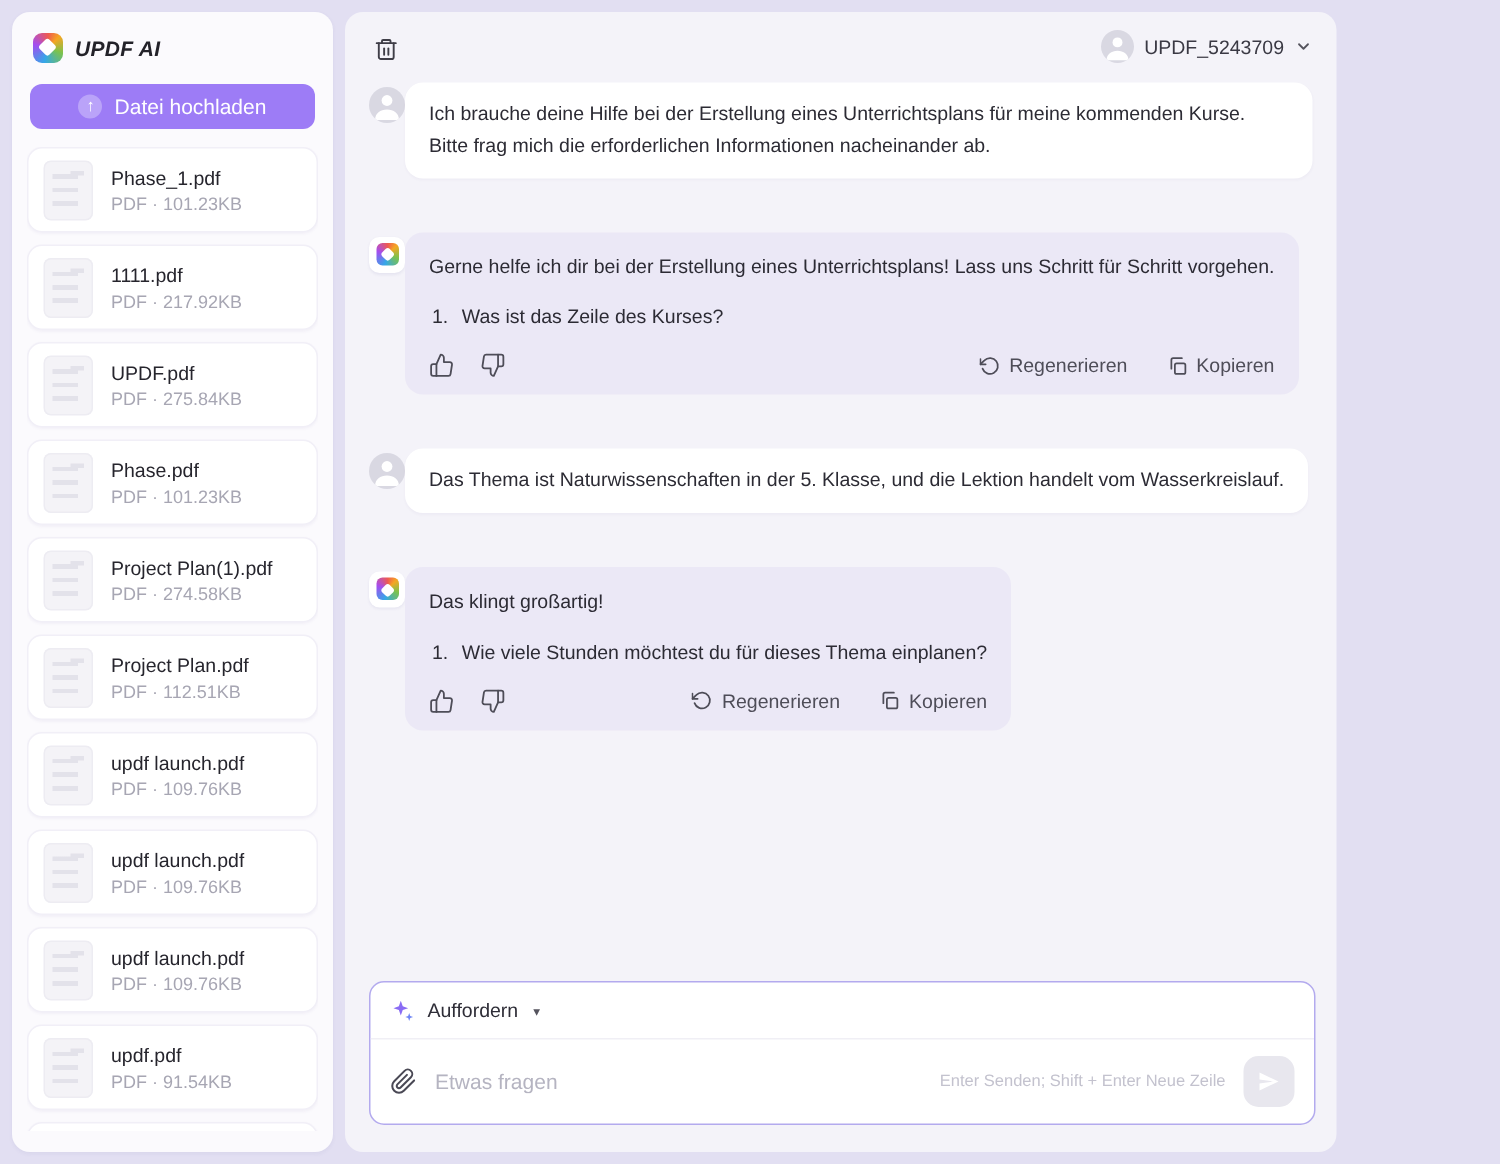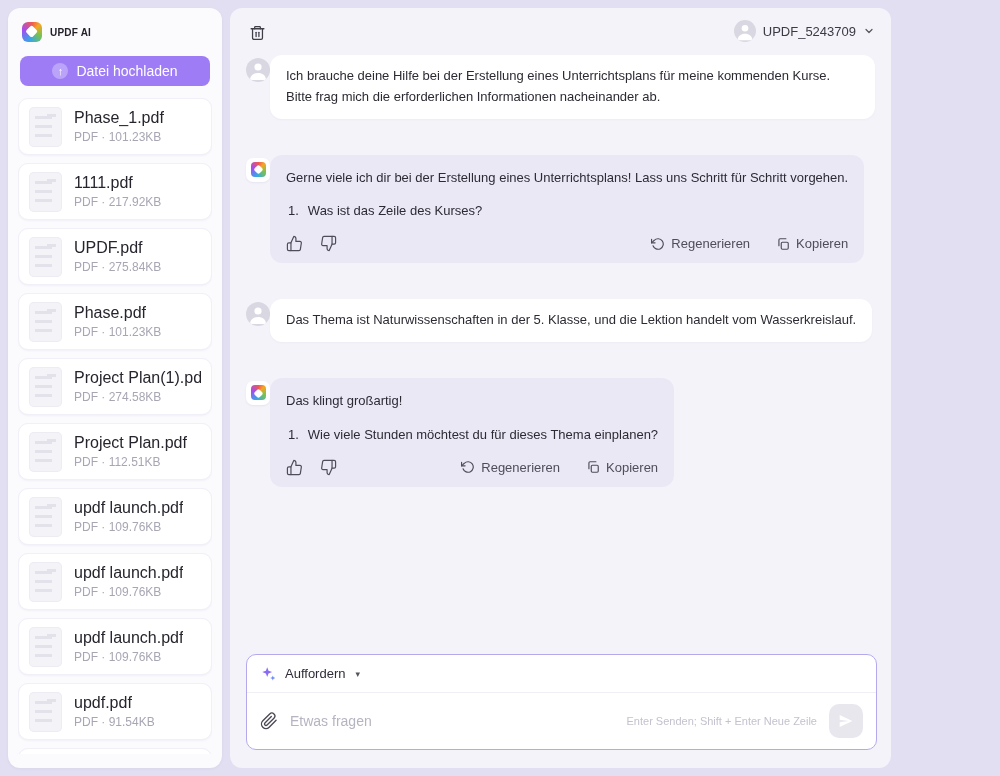--- a/index.html
+++ b/index.html
@@ -22,21 +22,21 @@
   }
   .logo-row { display:flex; align-items:center; gap:8px; padding:14px 14px 8px; }
   .updf-logo {
     width:20px; height:20px; border-radius:6px; position:relative; flex:none;
     background: conic-gradient(#ee5a52, #f5a623 45deg, #7bc24d 110deg, #35a7e8 195deg, #a44df0 285deg, #ee5a52 360deg);
   }
   .updf-logo::after {
     content:""; position:absolute; inset:27%; background:#fff;
     transform: rotate(45deg); border-radius:2px;
   }
-  .brand { font-size:10px; font-weight:700; color:#232229; letter-spacing:.2px; }
+  .brand { font-size:14px; font-weight:700; color:#232229; letter-spacing:.2px;font-style:italic; }
 
   .upload-btn {
     margin:6px 12px 0; height:30px; border:none; border-radius:8px;
     background:#9d7cf6; color:#fff; font-size:14px; font-weight:500;
     display:flex; align-items:center; justify-content:center; gap:8px; cursor:pointer;
     font-family: "Liberation Sans", sans-serif;
   }
   .upload-circle {
     width:16px; height:16px; border-radius:50%; background:rgba(255,255,255,.3);
     display:flex; align-items:center; justify-content:center;
@@ -58,21 +58,21 @@
   }
   .doc-icon::before {
     content:""; position:absolute; left:6px; right:10px; top:9px; height:23px;
     background: repeating-linear-gradient(#e3e2ea 0 3px, transparent 3px 9px);
   }
   .doc-icon::after {
     content:""; position:absolute; right:6px; top:7px; width:9px; height:3px;
     background:#e3e2ea;
   }
   .file-text { display:flex; flex-direction:column; gap:3px; min-width:0; }
-  .file-name { font-size:16px; font-weight:500; color:#26252d; white-space:nowrap; overflow:hidden; }
+  .file-name { font-size:13px; font-weight:500; color:#26252d; white-space:nowrap; overflow:hidden; }
   .file-meta { font-size:12px; color:#a7a6b3; white-space:nowrap; }
 
   
   .main {
     position:absolute; left:230px; top:8px; width:661px; height:760px;
     background:#f4f3f9; border-radius:12px; overflow:hidden;
   }
   .trash-btn {
     position:absolute; top:13px; left:15px; width:24px; height:24px;
     background:transparent; border:none; cursor:pointer; color:#3f3e48;
@@ -274,21 +274,21 @@
       <div class="bubble">
         <span>Ich brauche deine Hilfe bei der Erstellung eines Unterrichtsplans für meine kommenden Kurse. Bitte frag mich die erforderlichen Informationen nacheinander ab.</span>
       </div>
     </div>
 
     <div class="msg ai">
       <span class="msg-avatar ai-avatar-box">
         <span class="updf-logo"></span>
       </span>
       <div class="bubble">
-        <div>Gerne viele ich dir bei der Erstellung eines Unterrichtsplans! Lass uns Schritt für Schritt vorgehen.</div>
+        <div>Gerne helfe ich dir bei der Erstellung eines Unterrichtsplans! Lass uns Schritt für Schritt vorgehen.</div>
         <div class="ai-list">
           <span>1.</span>
           <span>Was ist das Zeile des Kurses?</span>
         </div>
         <div class="actions">
           <span class="fb-group">
             <button class="icon-btn">
               <svg width="17" height="17" viewBox="0 0 24 24" fill="none" stroke="currentColor" stroke-width="1.7" stroke-linecap="round" stroke-linejoin="round">
                 <path d="M14 9V5a3 3 0 0 0-3-3l-4 9v11h11.28a2 2 0 0 0 2-1.7l1.38-9a2 2 0 0 0-2-2.3z"></path>
                   <path d="M7 22H4a2 2 0 0 1-2-2v-7a2 2 0 0 1 2-2h3"></path>

